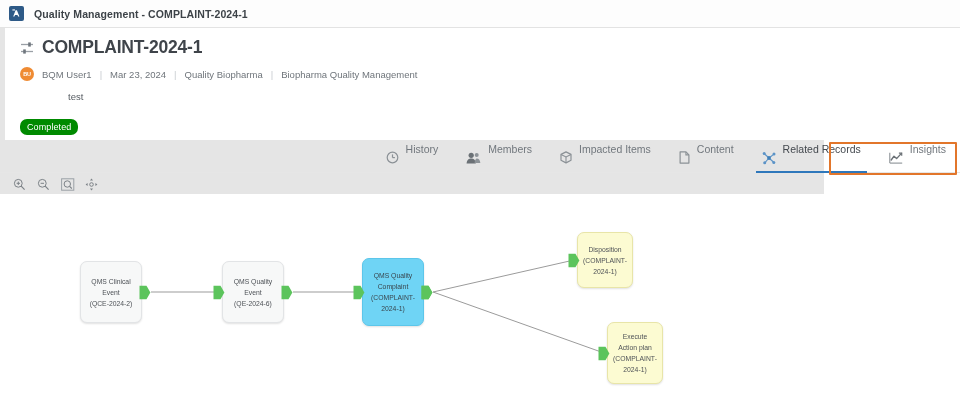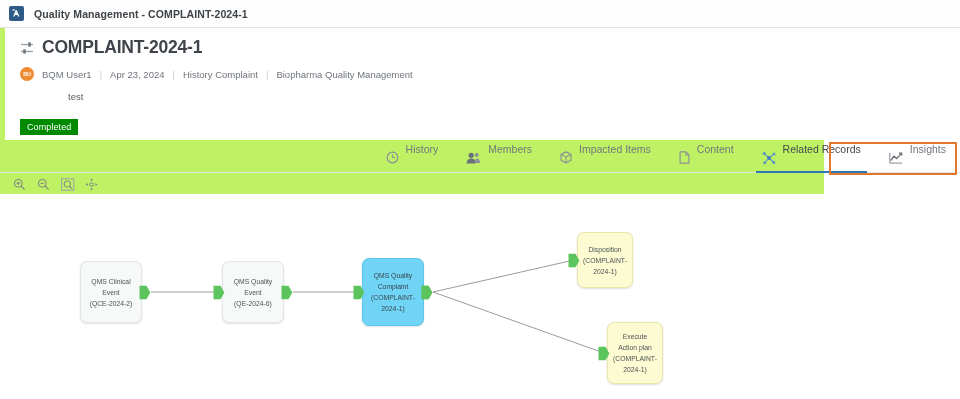--- a/index.html
+++ b/index.html
@@ -7,21 +7,21 @@
   html, body {
     margin: 0; padding: 0;
     width: 960px; height: 399px;
     background: #ffffff;
     font-family: "Liberation Sans", sans-serif;
     overflow: hidden;
   }
   #app {
     position: relative;
     width: 824px; height: 399px;
-    background: #bef264;
+    background: #e5e5e5;
   }
 
   
   .appbar {
     position: absolute; left: 0; top: 0;
     width: 960px; height: 28px;
     background: #fdfdfd;
     border-bottom: 1px solid #e3e3e3;
     display: flex; align-items: center;
     padding-left: 9px;
@@ -86,21 +86,21 @@
     color: #555b61;
     margin-left: 48px;
   }
   .badge-row { margin-top: 14px; }
   .status-badge {
     display: inline-block;
     background: #008a00;
     color: #ffffff;
     font-size: 9px;
     padding: 3px 7px 3px 7px;
-    border-radius: 0;
+    border-radius: 7px;
     letter-spacing: .1px;
   }
 
   
   .tabbar {
     position: absolute; left: 0; top: 143px;
     width: 960px; height: 30px;
     border-bottom: 1px solid #e6e6e6;
     display: flex; align-items: flex-start; justify-content: flex-end;
     padding-right: 0px;
@@ -209,23 +209,23 @@
           <rect x="3.2" y="8.4" width="2.6" height="4.2" fill="#6f767d"></rect>
         </svg>
       </span>
       <span class="record-title">COMPLAINT-2024-1</span>
     </div>
 
     <div class="meta-row">
       <span class="avatar">BU</span>
       <span class="meta-item">BQM User1</span>
       <span class="meta-sep">|</span>
-      <span class="meta-item">Apr 23, 2024</span>
+      <span class="meta-item">Mar 23, 2024</span>
       <span class="meta-sep">|</span>
-      <span class="meta-item">History Complaint</span>
+      <span class="meta-item">Quality Biopharma</span>
       <span class="meta-sep">|</span>
       <span class="meta-item">Biopharma Quality Management</span>
     </div>
 
     <div class="desc-text">test</div>
 
     <div class="badge-row">
       <span class="status-badge">Completed</span>
     </div>
   </div>

